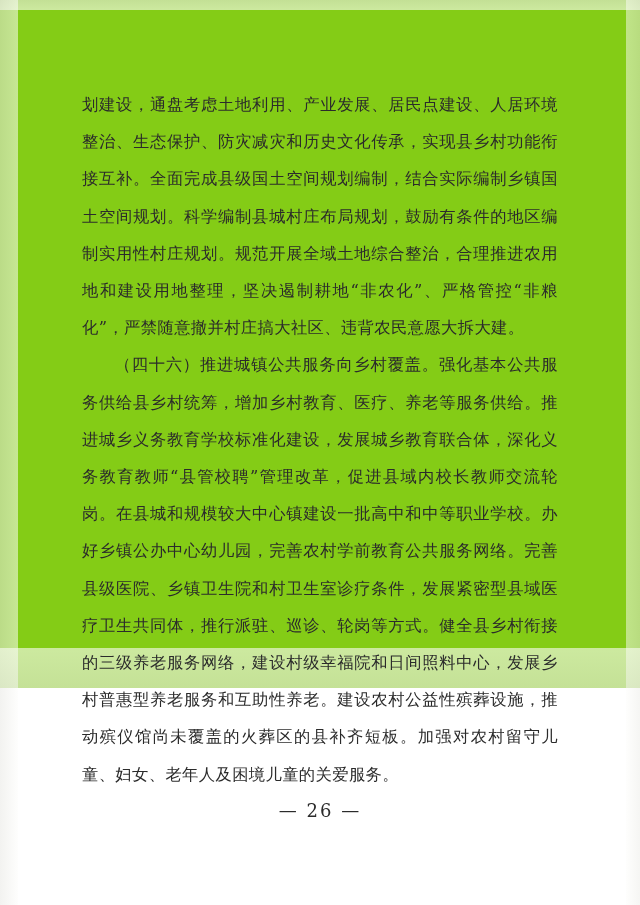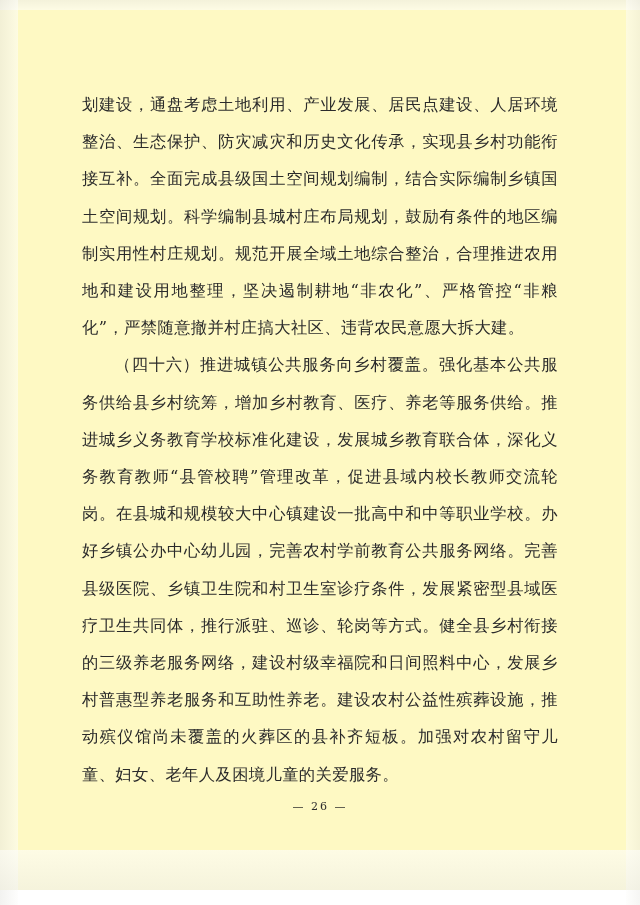--- a/index.html
+++ b/index.html
@@ -9,22 +9,22 @@
   }
   body {
     width: 640px;
     height: 905px;
     overflow: hidden;
     font-family: "Liberation Serif", "DejaVu Serif", serif;
   }
   .page {
     position: relative;
     width: 640px;
-    height: 890px;
-    background: #fef9c3;
+    height: 688px;
+    background: #84cc16;
     box-sizing: border-box;
   }
   .content {
     position: absolute;
     left: 82px;
     top: 86px;
     width: 476px;
   }
   .para {
     font-size: 16.3px;
@@ -44,21 +44,21 @@
   }
   .lead {
     font-weight: 400;
   }
   .footer {
     position: absolute;
     left: 0;
     right: 0;
     top: 800px;
     text-align: center;
-    font-size: 11px;
+    font-size: 18px;
     color: #2b2b2b;
     letter-spacing: 2px;
     font-family: "DejaVu Serif", "Liberation Serif", serif;
   }
   .edge-left {
     position: absolute;
     left: 0;
     top: 0;
     width: 18px;
     height: 905px;

